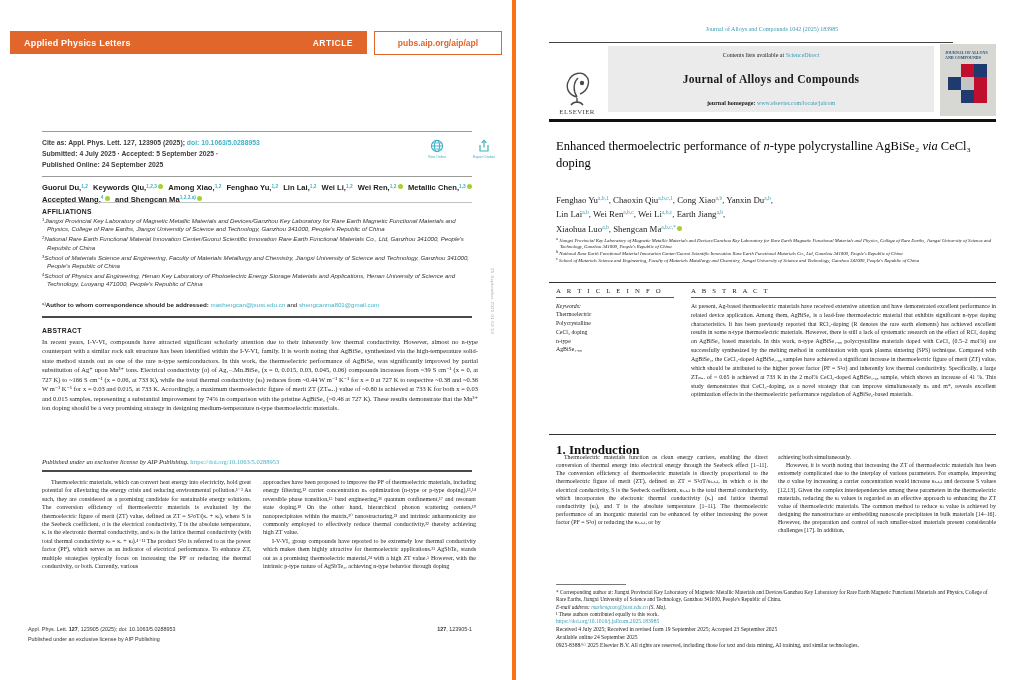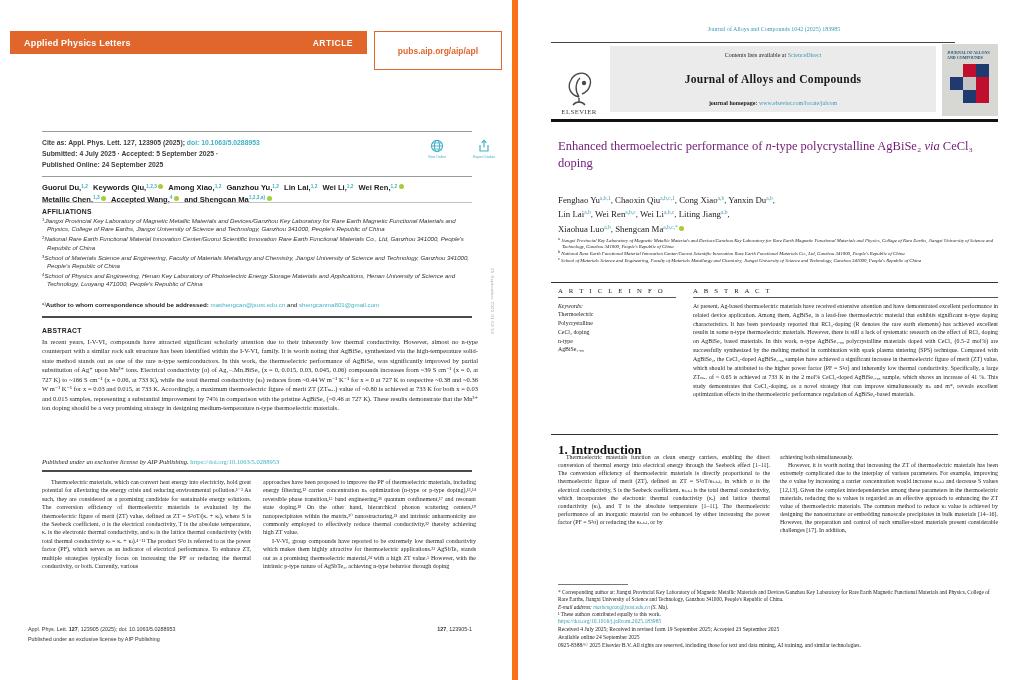--- a/index.html
+++ b/index.html
@@ -1,29 +1,29 @@
 <!DOCTYPE html>
 <html><head>
 <meta charset="utf-8">
 <style>
   * { margin:0; padding:0; box-sizing:border-box; }
   html,body { width:1024px; height:680px; }
   body { background:#fafafa; font-family:"Liberation Sans",sans-serif; position:relative; overflow:hidden; color:#222; }
   .abs { position:absolute; }
   .page { position:absolute; top:0; width:512px; height:680px; background:#fff; overflow:hidden;padding-left:15px; }
   #page-left { left:0; box-shadow: 1px 0 2px rgba(0,0,0,.08); }
-  #page-right { left:512px; border-left:6px solid #f97316; }
+  #page-right { left:512px; border-left:4px solid #f97316; }
   .serif { font-family:"Liberation Serif","DejaVu Serif",serif; }
 
   
   .aip-bar { left:10px; top:31px; width:357px; height:23px; background:#e0662c; color:#fff;
              display:flex; align-items:center; justify-content:space-between; padding:0 14px; }
   .aip-bar .jname { font-size:9px; font-weight:bold; letter-spacing:.2px; }
   .aip-bar .atype { font-size:8.5px; font-weight:bold; letter-spacing:.5px; }
-  .aip-site { left:374px; top:31px; width:128px; height:39px; border:1.5px solid #e0662c; color:#e0662c;
+  .aip-site { left:374px; top:31px; width:128px; height:24px; border:1.5px solid #e0662c; color:#e0662c;
               font-size:8.5px; font-weight:bold; display:flex; align-items:center; justify-content:center; }
   .l-title { left:42px; top:76px; width:436px; font-size:18.5px; font-weight:bold; color:#3a3a3a; line-height:1.22; letter-spacing:-.2px; }
   .hr1 { left:42px; height:1px; background:#9a9a9a; width:430px; }
   .cite { left:42px; top:137px; font-size:6.8px; font-weight:600; color:#3c3c3c; line-height:1.65; }
   .link { color:#3fb1c5; text-decoration:none; cursor:pointer; }
   .actions { left:420px; top:139px; display:flex; gap:13px; }
   .action { display:flex; flex-direction:column; align-items:center; width:34px; cursor:pointer; }
   .action .lbl { font-size:3.4px; color:#3fb1c5; margin-top:2px; white-space:nowrap; }
   .authors-l { left:42px; top:182px; width:434px; font-size:7.6px; font-weight:bold; color:#1c1c1c; line-height:1.55; }
   .au { margin-right:3px; white-space:nowrap; }
@@ -53,21 +53,21 @@
   .graybox { left:92px; top:46px; width:326px; height:66px; background:#ebebeb; display:flex; flex-direction:column; align-items:center; justify-content:space-between; padding:6px 4px; }
   .gb-contents { font-size:6px; color:#222; }
   .gb-journal { font-size:11.5px; font-weight:bold; color:#1a1a1a; letter-spacing:.3px; }
   .gb-home { font-size:6px; color:#222; font-weight:bold; }
   .elink { color:#3a9ab0; text-decoration:none; cursor:pointer; }
   .cover { left:424px; top:44px; width:56px; height:72px; background:#d7d8d3; padding:3px 3px 2px 5px; }
   .cover-title { font-size:4px; font-weight:bold; color:#1f4e79; line-height:1.15; margin-top:4px; }
   .cover-grid { display:grid; grid-template-columns:repeat(3,13px); grid-auto-rows:13px; margin-top:4px; margin-left:3px; }
   .cg-red { background:#c00f2e; } .cg-navy { background:#1e3a6e; } .cg-gray { background:#c4c4c4; } .cg-none { background:transparent; }
   .hdr-rule-bot { left:33px; top:119px; width:447px; height:2.5px; background:#111; }
-  .r-title { left:40px; top:138px; width:440px; font-size:12.5px; color:#701a75; line-height:1.38; }
+  .r-title { left:40px; top:138px; width:440px; font-size:12.5px; color:#000000; line-height:1.38; }
   .r-authors { left:40px; top:193px; width:340px; font-size:8.8px; color:#1b1b1b; line-height:1.62; }
   .r-sup { font-size:5.5px; color:#3a9ab0; position:relative; top:-3px; }
   .r-affils { left:40px; top:238px; width:440px; font-size:4.8px; font-style:italic; color:#222; line-height:1.35; }
   .r-affil { padding-left:4px; text-indent:-4px; margin-bottom:.5px; }
   .info-rule { left:33px; width:447px; height:1px; background:#333; }
   .info-h { font-size:6.8px; letter-spacing:2.2px; color:#222; }
   .info-underline { height:.8px; background:#555; margin-top:3px; }
   .kw { font-size:5.8px; line-height:1.5; color:#222; }
   .kw .kwlab { font-style:italic; }
   .abstract-r { font-size:5.9px; line-height:1.5; text-align:justify; color:#1d1d1d; }
@@ -121,21 +121,21 @@
     </div>
 
   </div>
 
   <div class="abs hr1" style="top:176px"></div>
 
   <div class="abs authors-l">
     <span class="au"><span>Guorui Du,</span><span class="au-sup">1,2</span></span>
     <span class="au"><span>Keywords Qiu,</span><span class="au-sup">1,2,3</span><span class="orcid"></span></span>
     <span class="au"><span>Among Xiao,</span><span class="au-sup">1,2</span></span>
-    <span class="au"><span>Ganzhou Yu,</span><span class="au-sup">1,2</span></span>
+    <span class="au"><span>Fenghao Yu,</span><span class="au-sup">1,2</span></span>
     <span class="au"><span>Lin Lai,</span><span class="au-sup">1,2</span></span>
     <span class="au"><span>Wei Li,</span><span class="au-sup">1,2</span></span>
     <span class="au"><span>Wei Ren,</span><span class="au-sup">1,2</span><span class="orcid"></span></span>
     <span class="au"><span>Metallic Chen,</span><span class="au-sup">1,3</span><span class="orcid"></span></span>
     <span class="au"><span>Accepted Wang,</span><span class="au-sup">4</span><span class="orcid"></span></span>
     <span class="au"><span>and Shengcan Ma</span><span class="au-sup">1,2,3,a)</span><span class="orcid"></span></span>
   </div>
 
   <div class="abs hr1" style="top:202px; background:#c2c2c2"></div>
 
@@ -234,21 +234,21 @@
   </div>
 
   <div class="abs r-authors">
     <span><span>Fenghao Yu</span><span class="r-sup">a,b,1</span><span>, </span></span>
     <span><span>Chaoxin Qiu</span><span class="r-sup">a,b,c,1</span><span>, </span></span>
     <span><span>Cong Xiao</span><span class="r-sup">a,b</span><span>, </span></span>
     <span><span>Yanxin Du</span><span class="r-sup">a,b</span><span>, </span></span><br>
     <span><span>Lin Lai</span><span class="r-sup">a,b</span><span>, </span></span>
     <span><span>Wei Ren</span><span class="r-sup">a,b,c</span><span>, </span></span>
     <span><span>Wei Li</span><span class="r-sup">a,b,c</span><span>, </span></span>
-    <span><span>Liting Jiang</span><span class="r-sup">a,b</span><span>, </span></span><br>
+    <span><span>Earth Jiang</span><span class="r-sup">a,b</span><span>, </span></span><br>
     <span><span>Xiaohua Luo</span><span class="r-sup">a,b</span><span>, </span></span>
     <span><span>Shengcan Ma</span><span class="r-sup">a,b,c,*</span><span class="orcid"></span></span>
   </div>
 
   <div class="abs r-affils">
     <div class="r-affil"><span class="fsup">a</span><span> Jiangxi Provincial Key Laboratory of Magnetic Metallic Materials and Devices/Ganzhou Key Laboratory for Rare Earth Magnetic Functional Materials and Physics, College of Rare Earths, Jiangxi University of Science and Technology, Ganzhou 341000, People's Republic of China</span></div>
     <div class="r-affil"><span class="fsup">b</span><span> National Rare Earth Functional Material Innovation Center/Guorui Scientific Innovation Rare Earth Functional Materials Co., Ltd, Ganzhou 341000, People's Republic of China</span></div>
     <div class="r-affil"><span class="fsup">c</span><span> School of Materials Science and Engineering, Faculty of Materials Metallurgy and Chemistry, Jiangxi University of Science and Technology, Ganzhou 341000, People's Republic of China</span></div>
   </div>
 

